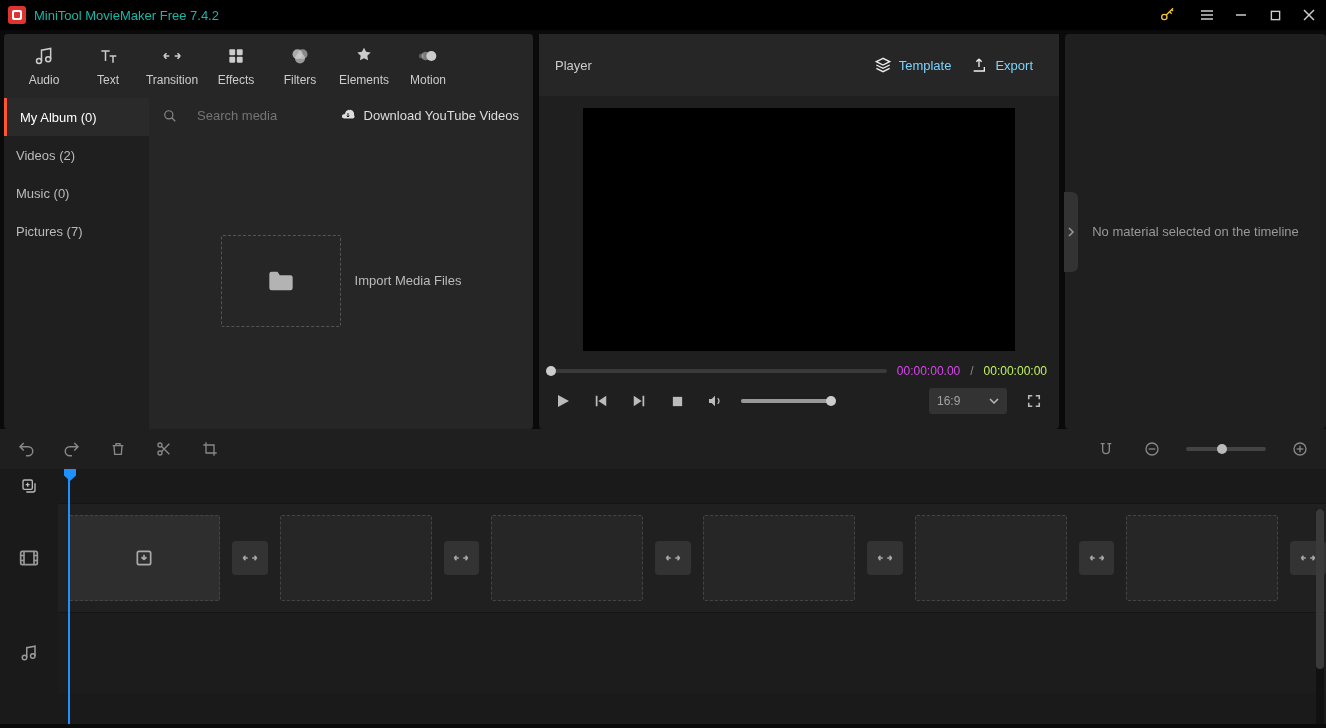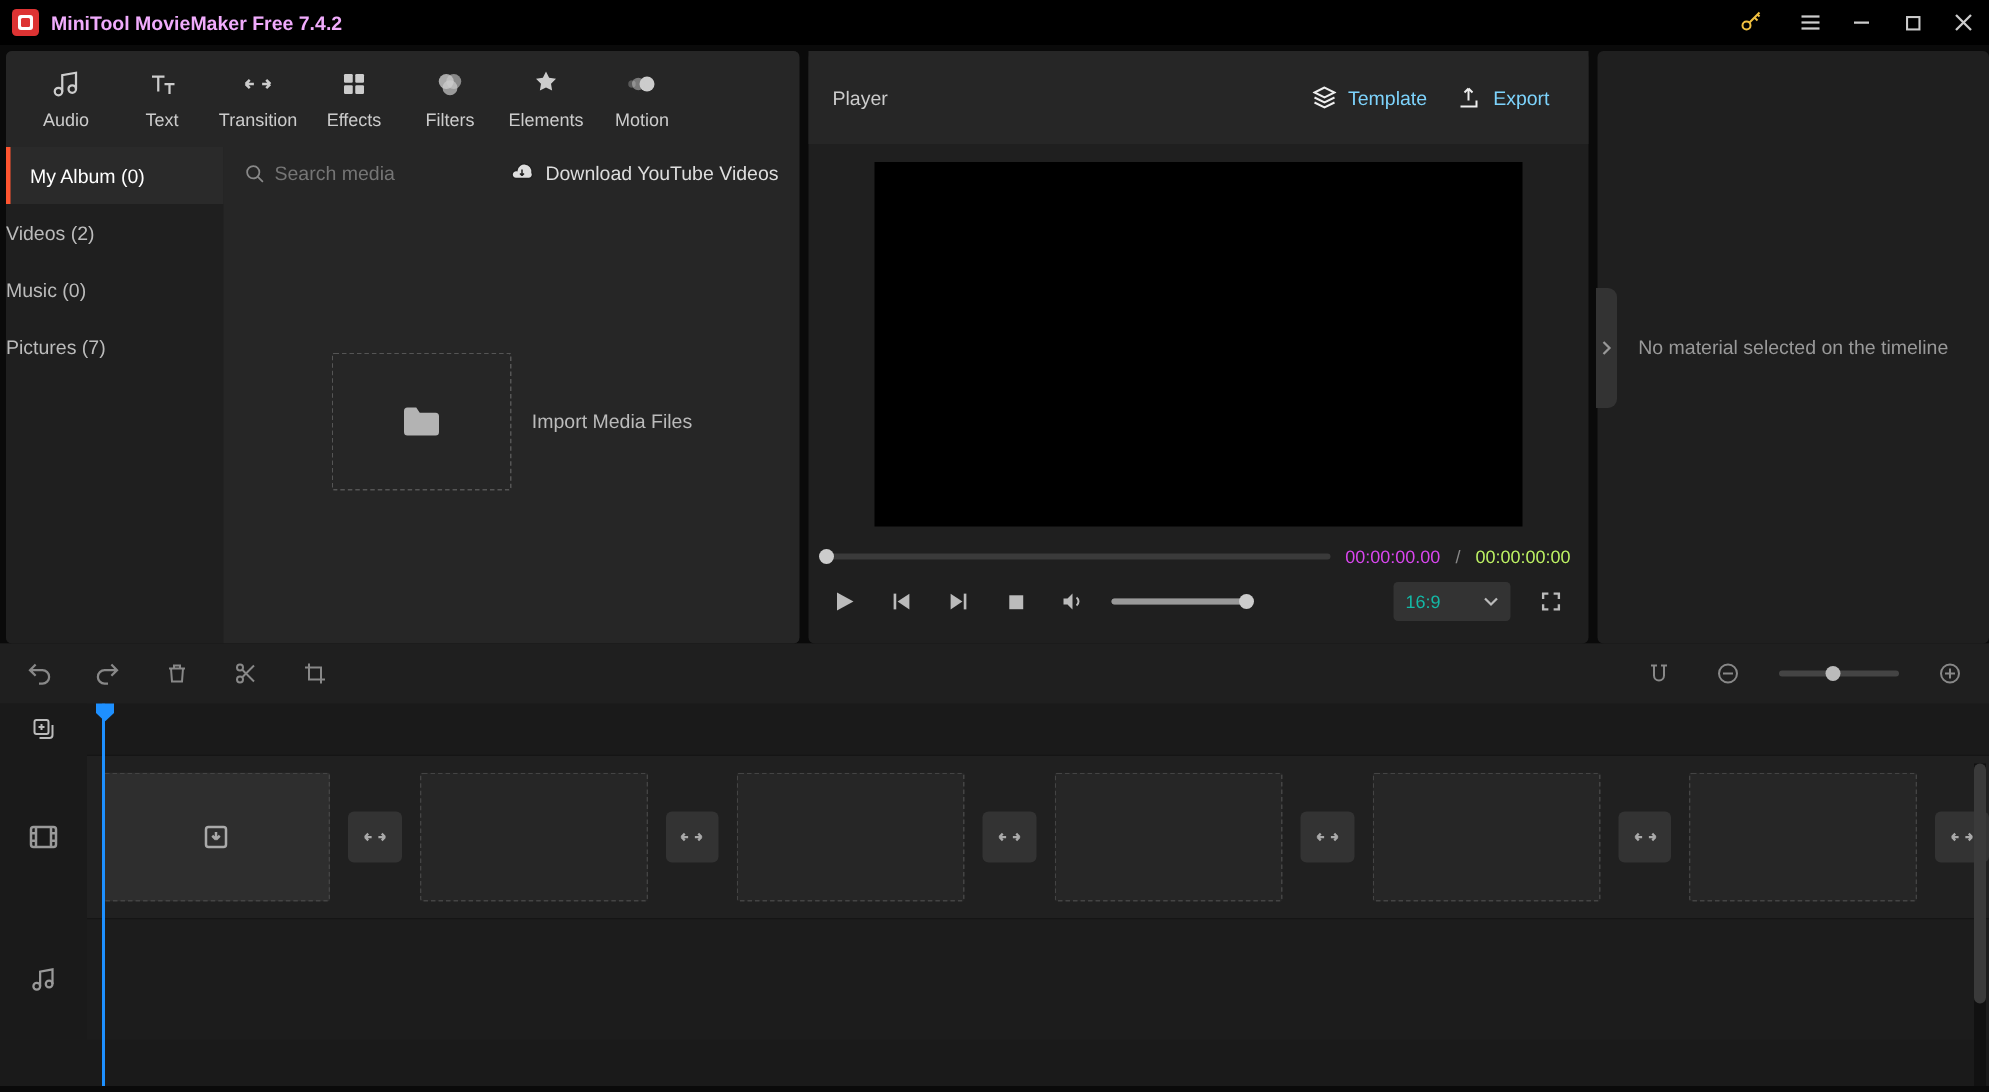--- a/index.html
+++ b/index.html
@@ -1,21 +1,21 @@
 <!DOCTYPE html>
 <html><head>
 <meta charset="utf-8">
 <style>
   * { box-sizing: border-box; margin: 0; padding: 0; user-select: none; }
   html, body { width: 1326px; height: 728px; background: #0a0a0a; font-family: "Segoe UI", Arial, sans-serif; color: #ccc; font-size: 13px; overflow: hidden; }
   
   
   .titlebar { height: 30px; background: #000; display: flex; align-items: center; padding: 0 0 0 8px; }
   .titlebar .logo { width: 18px; height: 18px; background: #d33; border-radius: 3px; display: flex; align-items: center; justify-content: center; margin-right: 8px; }
-  .titlebar .title { color: #f0abfc; font-weight: 700; font-size: 13px; flex: 1; }
+  .titlebar .title { color: #14b8a6; font-weight: 400; font-size: 13px; flex: 1; }
   .titlebar .win-btns { display: flex; align-items: center; gap: 0; }
   .titlebar .win-btn { width: 34px; height: 30px; display: flex; align-items: center; justify-content: center; color: #ccc; cursor: pointer; }
   .titlebar .key-icon { color: #f0c040; margin-right: 6px; }
 
   
   .main { display: flex; height: 399px; gap: 6px; padding: 4px 0 0 4px; background: #0a0a0a; }
   .left-panel { width: 529px; display: flex; flex-direction: column; background: #1f1f1f; border-radius: 4px; overflow: hidden; }
   .right-panel { flex: 1; display: flex; gap: 6px; }
   .player-panel { width: 520px; background: #1f1f1f; border-radius: 4px; display: flex; flex-direction: column; }
   .props-panel { flex: 1; background: #1f1f1f; border-radius: 4px; display: flex; align-items: center; justify-content: center; position: relative; color: #999; font-size: 13px; }
@@ -23,25 +23,25 @@
 
   
   .toptabs { height: 64px; background: #262626; display: flex; align-items: center; padding: 0 8px; gap: 0; }
   .toptab { width: 64px; height: 64px; display: flex; flex-direction: column; align-items: center; justify-content: center; gap: 6px; color: #ccc; cursor: pointer; font-size: 12px; }
   .toptab.active { color: #ff5530; }
   .toptab .ic { height: 22px; display:flex; align-items:center; justify-content:center; font-size:18px; }
 
   
   .lp-body { flex: 1; display: flex; min-height: 0; }
   .sidebar { width: 145px; background: #1f1f1f; display: flex; flex-direction: column; }
-  .sidebar .item { height: 38px; display: flex; align-items: center; padding: 0 0; color: #bbb; cursor: pointer; font-size: 13px; }
+  .sidebar .item { height: 38px; display: flex; align-items: center; padding: 0 12px; color: #bbb; cursor: pointer; font-size: 13px; }
   .sidebar .item.active { background: #2a2a2a; color: #fff; border-left: 3px solid #ff5530; padding-left: 13px; }
   .content { flex: 1; background: #262626; display: flex; flex-direction: column; }
   .content .search-row { height: 34px; display: flex; align-items: center; padding: 0 14px; gap: 10px; }
-  .search-row .search { flex: 0 0 auto; display: flex; align-items: flex-end; gap: 6px; color: #888; }
+  .search-row .search { flex: 0 0 auto; display: flex; align-items: flex-end; gap: 20px; color: #888; }
   .search-row .search input { background: transparent; border: none; color: #ccc; outline: none; width: 120px; font-size: 13px; }
   .search-row .spacer { flex: 1; }
   .search-row .dl { display: flex; align-items: center; gap: 8px; color: #ddd; cursor: pointer; font-size: 13px; }
   .import-zone { flex: 1; display: flex; flex-direction: row; align-items: center; justify-content: center; gap: 14px; }
   .import-box { width: 120px; height: 92px; border: 1px dashed #555; border-radius: 2px; display: flex; align-items: center; justify-content: center; cursor: pointer; }
   .import-box svg { opacity: .85; }
   .import-label { color: #bbb; font-size: 13px; }
 
   
   .player-head { height: 64px; display: flex; align-items: center; padding: 0 16px; background: #262626; }
@@ -55,21 +55,21 @@
   .scrub .thumb { position: absolute; left: 0; top: 50%; transform: translate(-50%,-50%); width: 10px; height: 10px; background: #ccc; border-radius: 50%; }
   .scrub .time-cur { color: #d946ef; font-size: 12px; }
   .scrub .time-sep { color: #888; font-size: 12px; }
   .scrub .time-tot { color: #bef264; font-size: 12px; }
   .pc-row { display: flex; align-items: center; gap: 14px; height: 36px; }
   .pc-btn { width: 24px; height: 24px; display: flex; align-items: center; justify-content: center; color: #bbb; cursor: pointer; }
   .vol-track { width: 90px; height: 4px; background: #555; border-radius: 2px; position: relative; }
   .vol-track .fill { position: absolute; left:0; top:0; bottom:0; width: 100%; background: #999; border-radius:2px; }
   .vol-track .vthumb { position:absolute; right:-5px; top:50%; transform:translateY(-50%); width:10px; height:10px; background:#ccc; border-radius:50%; }
   .pc-row .spacer { flex: 1; }
-  .ratio-select { width: 78px; height: 26px; background: #333; border-radius: 3px; display: flex; align-items: center; justify-content: space-between; padding: 0 8px; color: #14b8a6; cursor: pointer; font-size: 12px; }
+  .ratio-select { width: 78px; height: 26px; background: #333; border-radius: 3px; display: flex; align-items: center; justify-content: space-between; padding: 0 8px; color: #a3a3a3; cursor: pointer; font-size: 12px; }
   .fs-btn { width: 26px; height: 26px; border-radius: 3px; display:flex; align-items:center; justify-content:center; color:#bbb; cursor:pointer; }
 
   
   .bottom { height: 295px; background: #1a1a1a; display: flex; flex-direction: column; }
   .tl-toolbar { height: 40px; background: #1f1f1f; display: flex; align-items: center; padding: 0 14px; gap: 22px; }
   .tl-toolbar .tb { width: 24px; height: 24px; display: flex; align-items: center; justify-content: center; color: #888; cursor: pointer; }
   .tl-toolbar .spacer { flex: 1; }
   .tl-toolbar .zoom-track { width: 80px; height: 4px; background: #444; border-radius: 2px; position: relative; }
   .tl-toolbar .zoom-track .zt { position:absolute; left:45%; top:50%; transform:translate(-50%,-50%); width:10px; height:10px; background:#bbb; border-radius:50%; }
 

